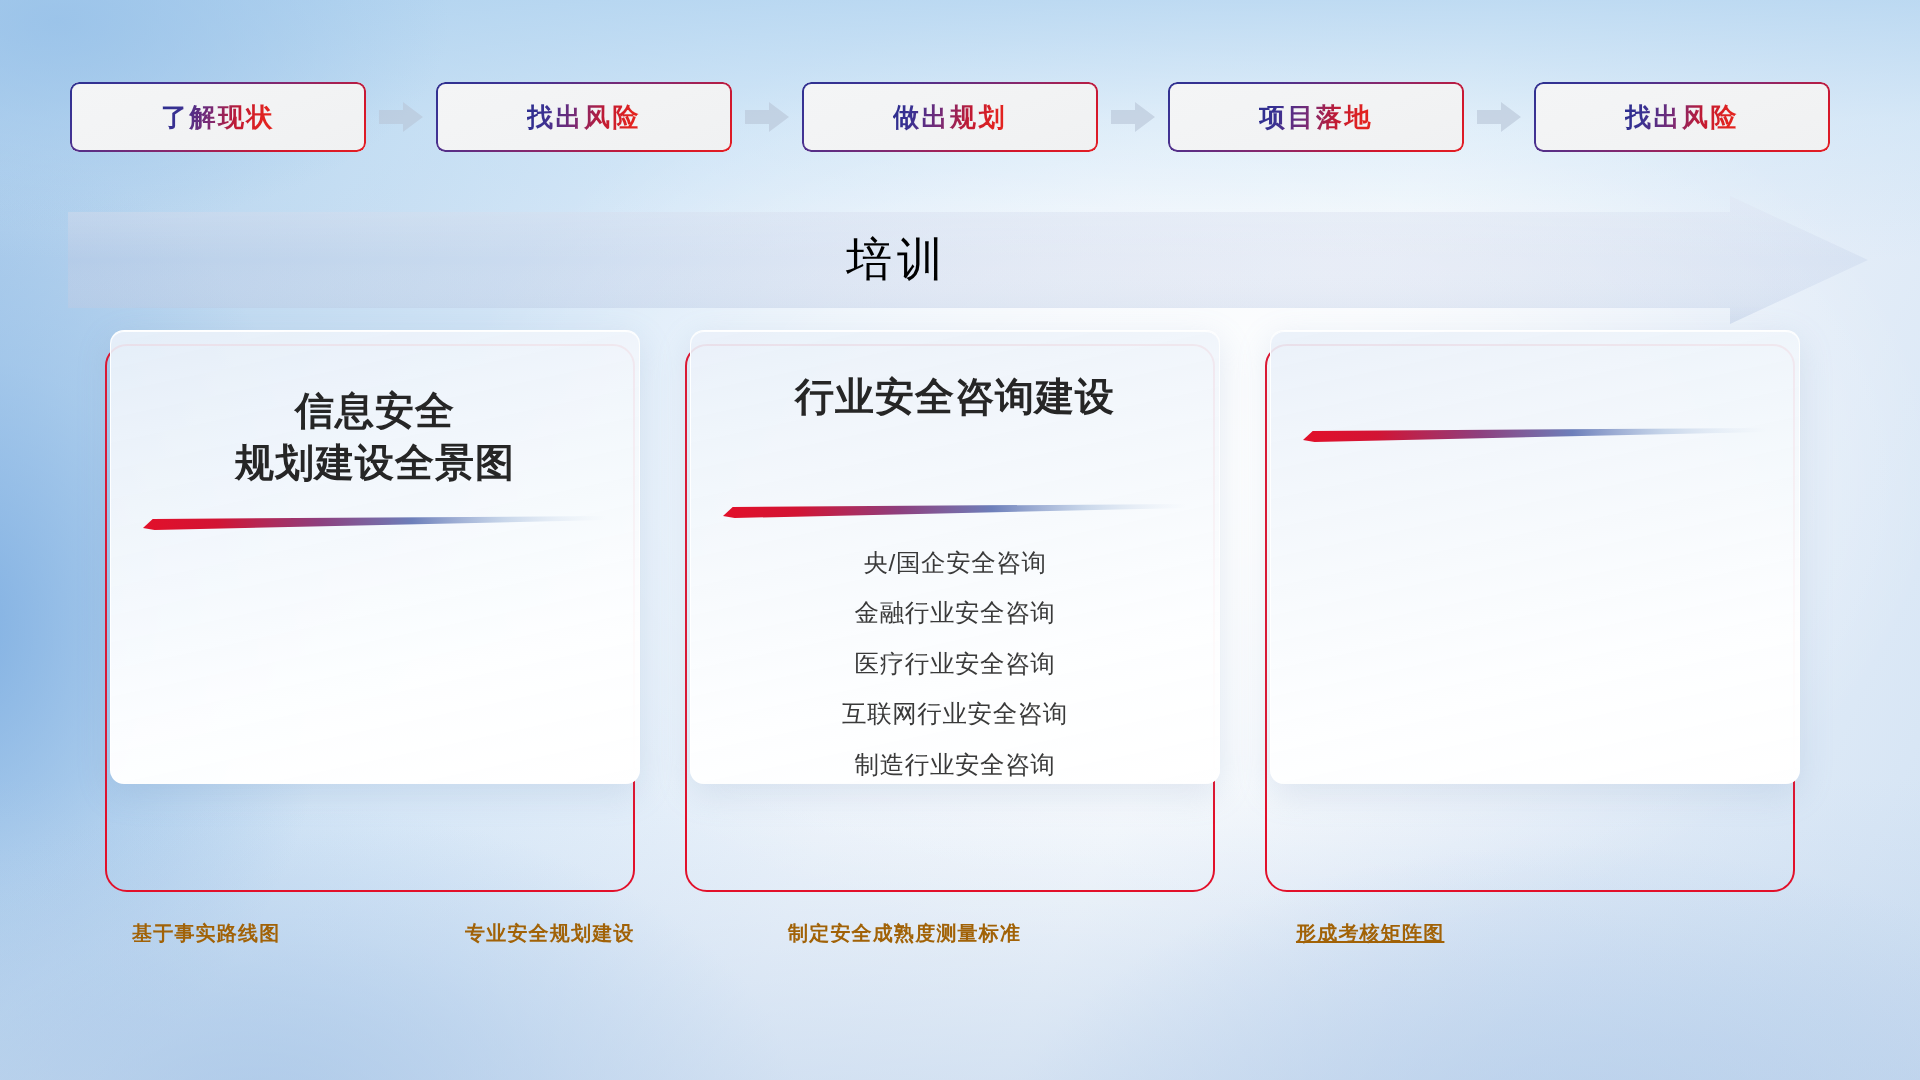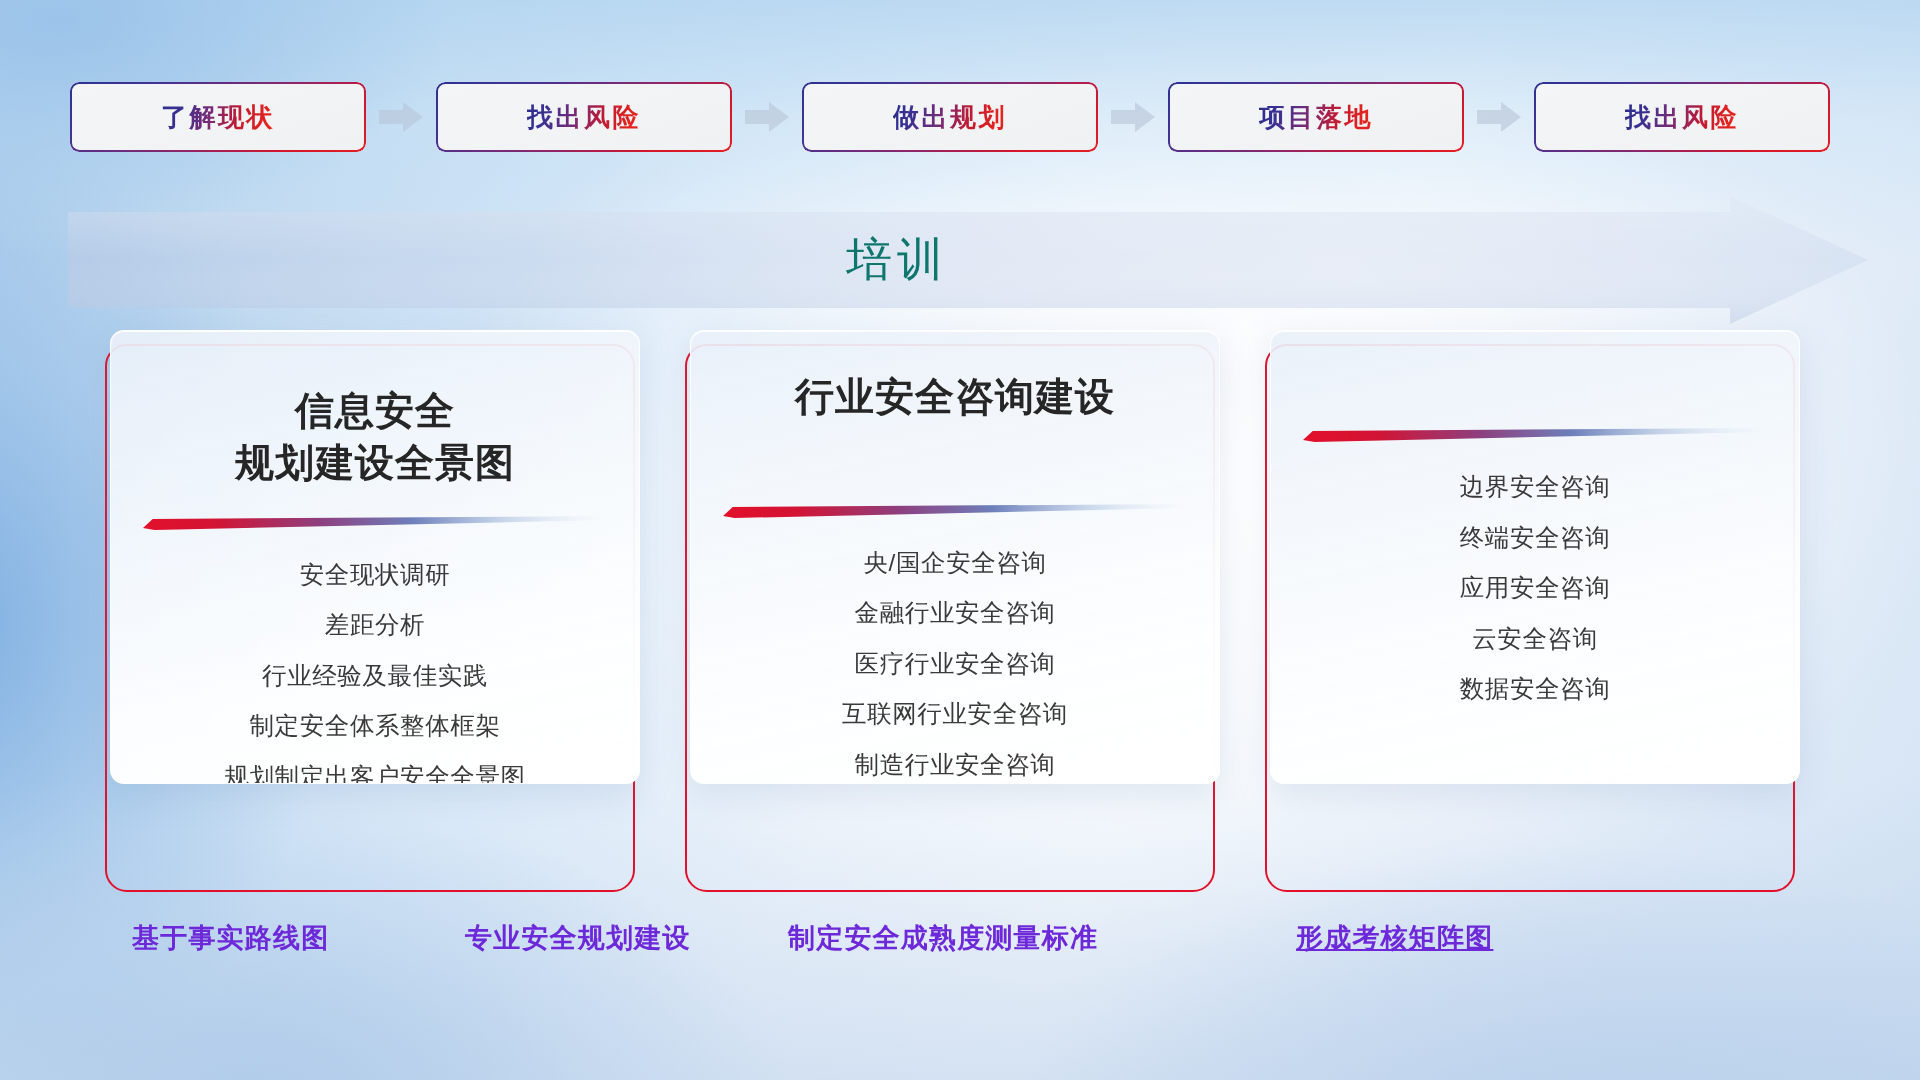--- a/index.html
+++ b/index.html
@@ -63,21 +63,21 @@
     width:44px;height:34px;margin:0 13px;flex:none;position:relative;opacity:.62;
   }
   .step-arrow svg{display:block;width:100%;height:100%;}
 
   
   #bannerWrap{position:absolute;left:68px;top:196px;width:1800px;height:128px;}
   #bannerSvg{position:absolute;inset:0;width:100%;height:100%;}
   #bannerText{
     position:absolute;left:0;right:142px;top:0;height:128px;
     display:flex;align-items:center;justify-content:center;
-    font-size:46px;font-weight:500;color:#0f766e;letter-spacing:5px;text-align:right;
+    font-size:46px;font-weight:500;color:#000000;letter-spacing:5px;text-align:right;
   }
 
   
   #cards{position:absolute;left:0;top:330px;width:1920px;height:560px;}
   .card-slot{position:absolute;top:0;width:530px;height:560px;}
   .card-slot.c1{left:110px;}
   .card-slot.c2{left:690px;}
   .card-slot.c3{left:1270px;}
 
   
@@ -111,21 +111,21 @@
   .card-list{margin-top:32px;text-align:center;}
   .card-list .li{
     font-size:24.5px;color:#3a3a3a;line-height:1;margin-bottom:26px;letter-spacing:.6px;
     font-weight:400;
   }
   .card-list .li:last-child{margin-bottom:0;}
 
   
   #footer{position:absolute;left:0;top:920px;width:1920px;height:56px;}
   .foot-label{
-    position:absolute;top:0;font-size:27px;font-weight:700;color:#6d28d9;letter-spacing:1.2px;white-space:nowrap;
+    position:absolute;top:0;font-size:20px;font-weight:700;color:#a16207;letter-spacing:1.2px;white-space:nowrap;
   }
   .f1{left:132px;}
   .f2{left:465px;}
   .f3{left:788px;}
   .f4{left:1296px;text-decoration:underline;}
 </style>
 </head>
 <body>
 
 <div id="bg">
@@ -221,27 +221,20 @@
               <stop offset="0.16" stop-color="#d21434"></stop>
               <stop offset="0.38" stop-color="#8e3f7e"></stop>
               <stop offset="0.58" stop-color="#6d7fba"></stop>
               <stop offset="0.78" stop-color="#b9cbe4" stop-opacity=".75"></stop>
               <stop offset="1" stop-color="#dfe8f3" stop-opacity="0"></stop>
             </linearGradient>
           </defs>
           <path d="M0,13 L10,4 L478,1 L478,5 L12,15 Z" fill="url(#dv1)"></path>
         </svg>
       </div>
-      <div class="card-list">
-        <div class="li">安全现状调研</div>
-        <div class="li">差距分析</div>
-        <div class="li">行业经验及最佳实践</div>
-        <div class="li">制定安全体系整体框架</div>
-        <div class="li">规划制定出客户安全全景图</div>
-      </div>
     </div>
   </div>
 
   <div class="card-slot c2">
     <div class="card-outline"></div>
     <div class="card">
       <div class="card-title">
         <div>行业安全咨询建设</div>
       </div>
       <div class="divider" style="margin-top:80px">
@@ -280,27 +273,20 @@
               <stop offset="0.16" stop-color="#d21434"></stop>
               <stop offset="0.38" stop-color="#8e3f7e"></stop>
               <stop offset="0.58" stop-color="#6d7fba"></stop>
               <stop offset="0.78" stop-color="#b9cbe4" stop-opacity=".75"></stop>
               <stop offset="1" stop-color="#dfe8f3" stop-opacity="0"></stop>
             </linearGradient>
           </defs>
           <path d="M0,13 L10,4 L478,1 L478,5 L12,15 Z" fill="url(#dv3)"></path>
         </svg>
       </div>
-      <div class="card-list">
-        <div class="li">边界安全咨询</div>
-        <div class="li">终端安全咨询</div>
-        <div class="li">应用安全咨询</div>
-        <div class="li">云安全咨询</div>
-        <div class="li">数据安全咨询</div>
-      </div>
     </div>
   </div>
 </div>
 
 <div id="footer">
   <div class="foot-label f1">基于事实路线图</div>
   <div class="foot-label f2">专业安全规划建设</div>
   <div class="foot-label f3">制定安全成熟度测量标准</div>
   <div class="foot-label f4">形成考核矩阵图</div>
 </div>

